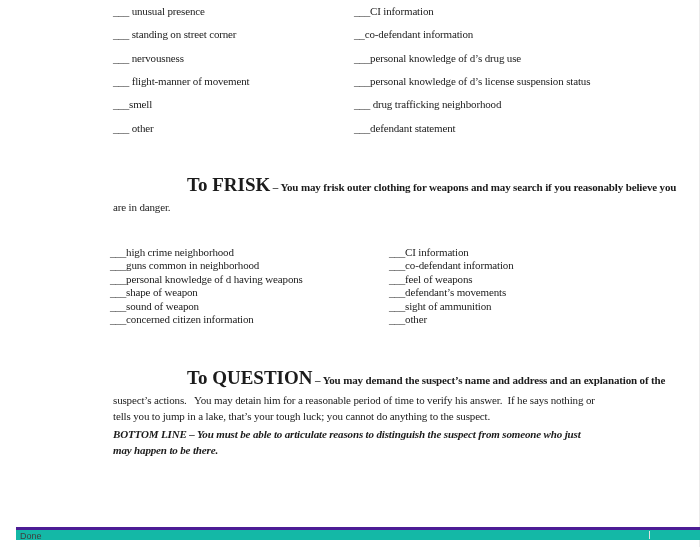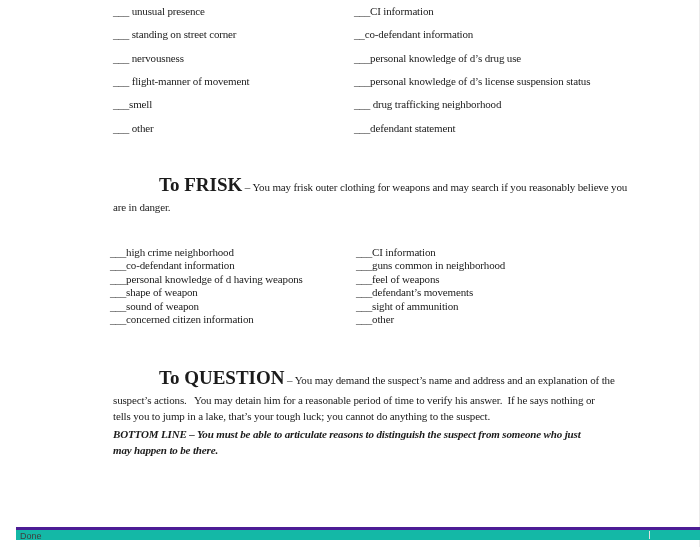--- a/index.html
+++ b/index.html
@@ -17,40 +17,40 @@
   
   .content {
     position: absolute; left: 0; top: 0;
     width: 683px; height: 547px;
     background: #ffffff;
     overflow: hidden;
     font-size: 11px;
     letter-spacing: -0.15px;
   }
   .abs { position: absolute; }
-  .pre { white-space: pre; }
+  .pre { white-space: pre; font-weight: bold; }
 
   
   .list-stop { left: 97px; top: 0; }
   .list-stop .row {
     display: grid; grid-template-columns: 241px auto;
     height: 23.33px; line-height: 23.33px; white-space: pre;
   }
   
   .list-frisk { left: 94px; top: 246px; }
   .list-frisk .row {
     display: grid; grid-template-columns: 246px auto;
-    height: 13.4px; line-height: 13.4px; white-space: pre;
+    height: 13.4px; line-height: 13.4px; white-space: pre; gap: 33px;
   }
 
   .para { left: 97px; line-height: 16px; }
   .para .line { white-space: pre; }
   .head-line { line-height: 24px; white-space: pre; text-indent: 46px; }
   .doc-heading {
-    font-size: 19px; font-weight: bold; letter-spacing: 0;
+    font-size: 19px; font-weight: bold; letter-spacing: 0; margin-left: 28px;
   }
   .bold { font-weight: bold; font-style: italic; }
 
   
   .scrollbar {
     position: absolute; right: 0; top: 0;
     width: 17px; height: 547px;
     background: #f4f4f4;
     border-left: 1px solid #ebebeb;
     box-sizing: border-box;
@@ -132,22 +132,22 @@
       <div class="line">are in danger.</div>
     </div>
 
 
     <div class="abs list-frisk">
       <div class="row">
         <span>___high crime neighborhood</span>
         <span>___CI information</span>
       </div>
       <div class="row">
+        <span>___guns common in neighborhood</span>
         <span>___co-defendant information</span>
-        <span>___guns common in neighborhood</span>
       </div>
       <div class="row">
         <span>___personal knowledge of d having weapons</span>
         <span>___feel of weapons</span>
       </div>
       <div class="row">
         <span>___shape of weapon</span>
         <span>___defendant’s movements</span>
       </div>
       <div class="row">

